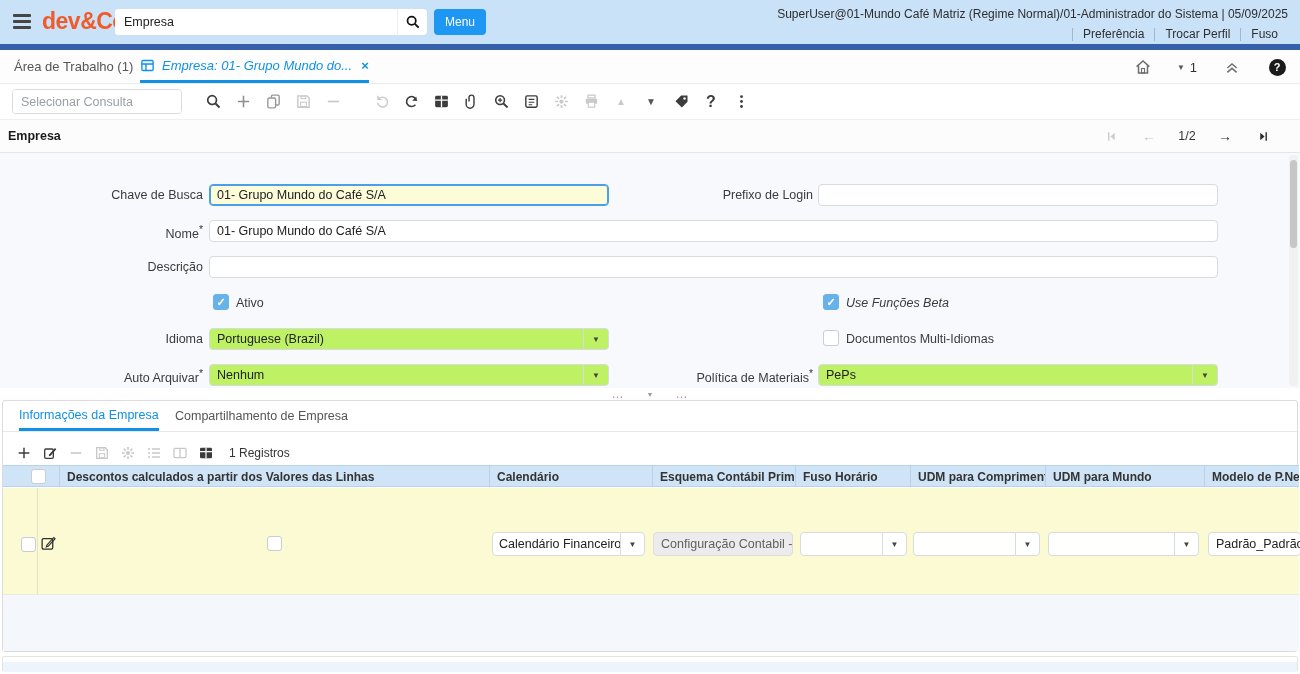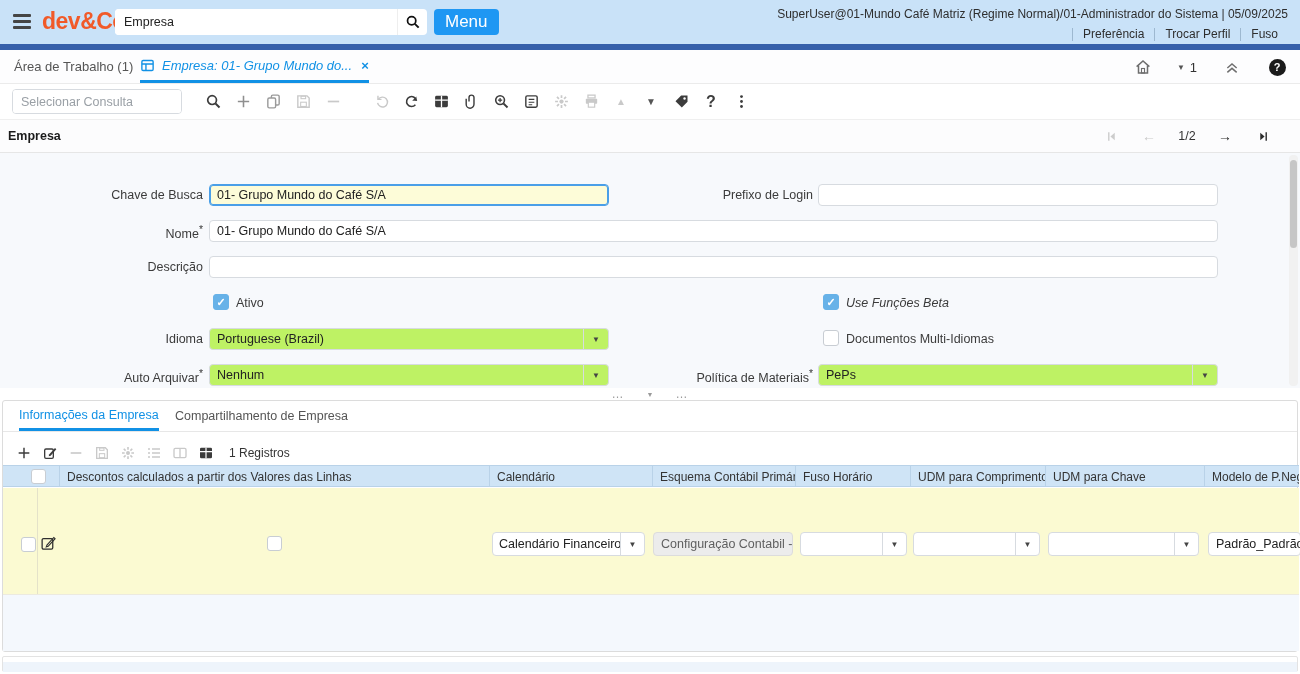--- a/index.html
+++ b/index.html
@@ -10,21 +10,21 @@
 
   
   .hdr { left:0; top:0; width:1300px; height:44px; background:#c9e2f8; }
   .strip { left:0; top:44px; width:1300px; height:6px; background:#3660aa; }
   .burger { left:13px; top:14px; width:18px; height:15px; display:flex; flex-direction:column; justify-content:space-between; cursor:pointer; }
   .burger div { height:2.6px; background:#454545; border-radius:1px; }
   .logo { left:42px; top:8px; font-size:23px; font-weight:bold; color:#f15a29; letter-spacing:-0.5px; }
   .hsearch { left:115px; top:9px; width:312px; height:26px; background:#fff; border-radius:4px; display:flex; align-items:center; overflow:hidden; }
   .hsearch input { flex:1; border:none; outline:none; height:100%; padding:0 9px; font-size:12.5px; color:#222; font-family:inherit; }
   .hsearch .sbtn { width:30px; height:100%; display:flex; align-items:center; justify-content:center; color:#111; cursor:pointer; border-left:1px solid #eee; }
-  .menubtn { left:434px; top:9px; height:26px; padding:0 11px; background:#1e97f3; color:#fff; font-size:17px; border:none; border-radius:4px; display:flex; align-items:center; cursor:pointer; font-family:inherit; }
+  .menubtn { left:434px; top:9px; height:26px; padding:0 11px; background:#1e97f3; color:#fff; font-size:12px; border:none; border-radius:4px; display:flex; align-items:center; cursor:pointer; font-family:inherit; }
   .uinfo { right:12px; top:7px; font-size:12px; color:#2e2e2e; text-align:right; }
   .ulinks { right:12px; top:27px; font-size:12px; color:#2e2e2e; display:flex; align-items:center; }
   .ulinks span.lnk { padding:0 10px; cursor:pointer; }
   .ulinks .sep { width:1px; height:13px; background:#9db8d0; }
 
   
   .tabbar { left:0; top:50px; width:1300px; height:34px; background:#fdfdfe; border-bottom:1px solid #ebebeb; }
   .wtab { position:absolute; top:0; height:33px; display:flex; align-items:center; font-size:13px; cursor:pointer; }
   .wtab.inactive { left:14px; color:#555; }
   .wtab.active { left:140px; color:#1191e5; border-bottom:3px solid #1191e5; padding-bottom:0;font-style:italic; }
@@ -78,21 +78,21 @@
   .card { left:2px; top:400px; width:1296px; height:252px; background:#fff; border:1px solid #dcdcdc; border-radius:3px; }
   .dtabs { position:absolute; left:0; top:0; width:100%; height:31px; border-bottom:1px solid #e7e7e7; }
   .dtab { position:absolute; top:0; height:30px; display:flex; align-items:center; font-size:12.5px; cursor:pointer; }
   .dtab.active { left:16px; color:#1191e5; border-bottom:3px solid #1191e5; }
   .dtab.inactive { left:172px; color:#555; }
   .gtb { position:absolute; left:0; top:38px; width:100%; height:28px; display:flex; align-items:center; }
   .gtb .tbicon { width:26px; }
   .gtb svg { width:16px; height:16px; }
   .reccount { font-size:12px; color:#333; margin-left:10px; }
 
-  .thead { position:absolute; left:0; top:64px; width:1296px; height:22px; background:#cfe4f6; border-top:1px solid #b9d2e8; border-bottom:1px solid #b9d2e8; }
+  .thead { position:absolute; left:0; top:64px; width:1296px; height:22px; background:#cfe4f6; border-top:1px solid #b9d2e8; border-bottom:1px solid #b9d2e8;font-weight:bold; }
   .th { position:absolute; top:0; height:21px; font-size:12px; color:#333; padding:0 7px; display:flex; align-items:center; border-right:1px solid #b9d2e8; white-space:nowrap; overflow:hidden; }
   .th .cbsm { position:static; margin:auto; }
   .cbsm { width:15px; height:15px; border-radius:3px; border:1px solid #c8cdd3; background:#fff; cursor:pointer; }
 
   .grow { position:absolute; left:0; top:87px; width:1296px; height:107px; background:#fbfad2; border-bottom:1px solid #eceadf; }
   .grow .colline { position:absolute; left:34px; top:0; height:100%; border-left:1px solid #e4e2c9; }
   .rsel { position:absolute; height:24px; background:#fff; border:1px solid #d7dbe0; border-radius:4px; display:flex; align-items:center; font-size:12.5px; color:#222; cursor:pointer; }
   .rsel .txt { flex:1; padding:0 6px; white-space:nowrap; overflow:hidden; }
   .rsel .car { width:24px; align-self:stretch; border-left:1px solid #d7dbe0; display:flex; align-items:center; justify-content:center; font-size:8px; color:#444; }
   .rro { position:absolute; height:24px; background:#ececec; border:1px solid #dcdcdc; border-radius:4px; font-size:12.5px; color:#5f5f5f; display:flex; align-items:center; padding:0 7px; white-space:nowrap; overflow:hidden; }
@@ -408,21 +408,21 @@
 
     <div class="thead">
       <div class="th" style="left:14px; width:43px; justify-content:center;">
         <span class="cbsm"></span>
       </div>
       <div class="th" style="left:57px; width:430px;">Descontos calculados a partir dos Valores das Linhas</div>
       <div class="th" style="left:487px; width:163px;">Calendário</div>
       <div class="th" style="left:650px; width:143px;">Esquema Contábil Primário</div>
       <div class="th" style="left:793px; width:115px;">Fuso Horário</div>
       <div class="th" style="left:908px; width:135px;">UDM para Comprimento</div>
-      <div class="th" style="left:1043px; width:159px;">UDM para Chave</div>
+      <div class="th" style="left:1043px; width:159px;">UDM para Mundo</div>
       <div class="th" style="left:1202px; width:94px; border-right:none;">Modelo de P.Neg</div>
     </div>
 
     <div class="grow">
       <div class="colline"></div>
       <div class="cb" style="left:18px; top:49px; width:15px; height:15px;"></div>
       <div class="editicon" style="left:37px; top:47px;">
         <svg viewBox="0 0 24 24">
             <rect x="3" y="5" width="15" height="15" rx="2" fill="none" stroke="currentColor" stroke-width="1.8"></rect>
             <path d="M10 14 L19.5 3.5l1.8 1.8L11.5 16l-2.6 0.8z" fill="none" stroke="currentColor" stroke-width="1.6"></path>

